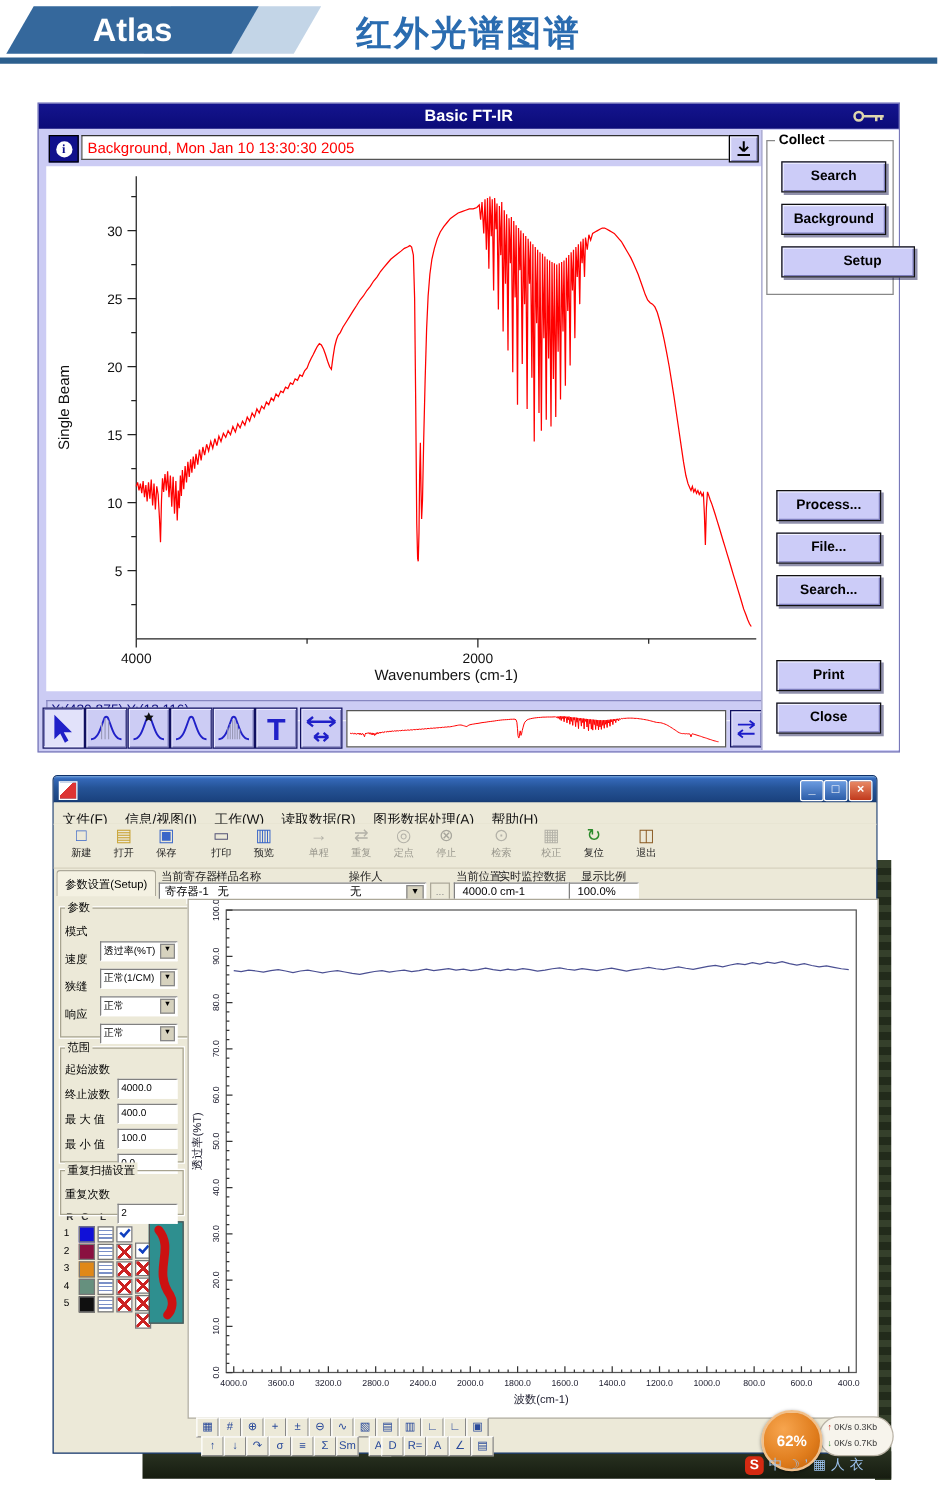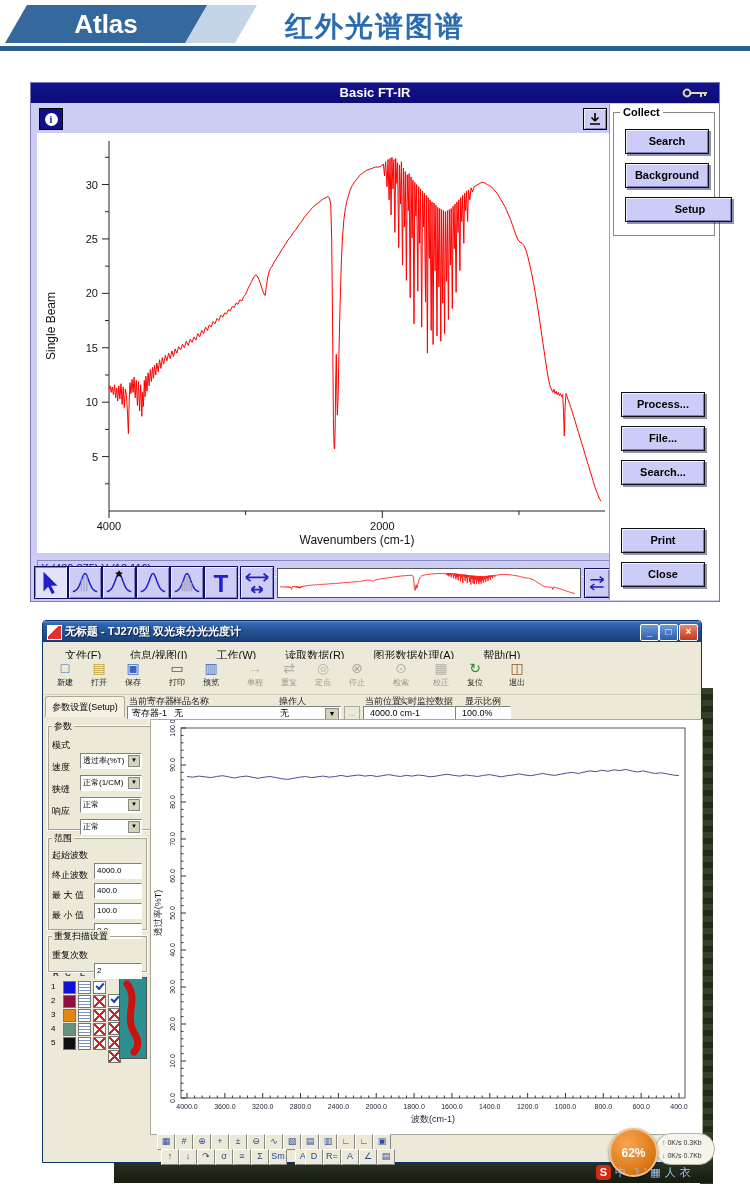--- a/index.html
+++ b/index.html
@@ -48,21 +48,21 @@
   #w2-titlebar{left:0;top:0;width:100%;height:21px;border-radius:3px 3px 0 0;
       background:linear-gradient(180deg,#5a94dd 0%,#3468b8 10%,#255396 45%,#1b4380 90%,#16386c 100%);}
   #w2-appicon{left:4px;top:4px;width:13px;height:13px;background:linear-gradient(135deg,#fff 40%,#d33 40%);border:1px solid #fff;}
   #w2-title{left:22px;top:0;height:21px;line-height:21px;color:#fff;font-size:11px;font-weight:bold;text-shadow:1px 1px 1px #123;}
   .w2-winbtn{position:absolute;top:3px;width:17px;height:15px;border:1px solid #fff;border-radius:2px;color:#fff;
       font-size:10px;font-weight:bold;text-align:center;line-height:14px;}
   .w2-winbtn.b1{right:42px;background:linear-gradient(180deg,#6b9be0,#2c5da8);}
   .w2-winbtn.b2{right:23px;background:linear-gradient(180deg,#6b9be0,#2c5da8);}
   .w2-winbtn.b3{right:3px;background:linear-gradient(180deg,#e88a66,#c13a1d);}
   #w2-menubar{left:0;top:21px;width:100%;height:17px;background:#ece9d8;border-bottom:1px solid #d6d2be;font-size:11px;}
-  .w2-menu{display:inline-block;padding:6px 7px;color:#111;margin-left:15px;}
+  .w2-menu{display:inline-block;padding:6px 7px;color:#111;}
   #w2-toolbar{left:0;top:38px;width:100%;height:35px;background:#ece9d8;border-bottom:1px solid #d6d2be;}
   .w2-tbtn{position:absolute;top:1px;width:32px;height:32px;text-align:center;}
   .w2-tbtn .tico{display:block;height:17px;font-size:14px;line-height:17px;}
   .w2-tbtn .tlabel{display:block;font-size:9px;line-height:11px;color:#222;transform:scale(.9);}
   .w2-tbtn.off{opacity:.42;filter:grayscale(1);}
   #w2-subhdr{left:0;top:73px;width:100%;height:25px;}
   #w2-tab{left:2px;top:2px;width:78px;height:20px;background:#f4f1e2;border:1px solid #aca899;border-bottom:none;
           border-radius:3px 3px 0 0;font-size:9px;line-height:20px;text-align:center;}
   .fld-label{position:absolute;top:1px;font-size:9px;color:#222;white-space:nowrap;}
   .sunken{background:#fff;border:1px solid;border-color:#808080 #fff #fff #808080;font-size:9px;line-height:13px;}
@@ -131,20 +131,23 @@
     <span class="abs" id="w1-key">
       <svg width="28" height="14" viewBox="0 0 28 14">
           <circle cx="6" cy="7" r="3.4" fill="none" stroke="#ded6ae" stroke-width="2"></circle>
           <path d="M10,7 H26 M20,7 v4 M24,7 v3" stroke="#ded6ae" stroke-width="2" fill="none"></path>
         </svg>
     </span>
   </div>
   <div class="abs" id="w1-info">
       <span class="i-circle">i</span>
     </div>
+  <div class="abs" id="w1-combo">
+    <span>Background, Mon Jan 10 13:30:30 2005</span>
+  </div>
   <div class="abs" id="w1-drop">
     <svg width="14" height="16" viewBox="0 0 14 16">
         <path d="M7,2 V10 M7,10 l-3.5,-3.5 M7,10 l3.5,-3.5 M2,13 H12" stroke="#000" stroke-width="1.6" fill="none"></path>
       </svg>
   </div>
 
   <div class="abs" id="ftir-wrap">
     <svg id="ftir-svg" width="574" height="420" viewBox="0 0 574 420">
       <line x1="72" y1="8" x2="72" y2="378" stroke="#222" stroke-width="1"></line>
       <line x1="72" y1="378" x2="568" y2="378" stroke="#222" stroke-width="1"></line>
@@ -248,21 +251,20 @@
       <div class="btn95" style="top: 458px;">Close</div>
     </div>
 </div>
 
 <div class="abs" id="desk-right"></div>
 <div class="abs" id="desk-bottom"></div>
 
 <div class="abs" id="win2">
   <div class="abs" id="w2-titlebar">
     <div class="abs" id="w2-appicon"></div>
-    <div class="abs" id="w2-title">无标题 - TJ270型 双光束分光光度计</div>
     <div class="w2-winbtn b1">_</div>
     <div class="w2-winbtn b2">□</div>
     <div class="w2-winbtn b3">×</div>
   </div>
   <div class="abs" id="w2-menubar"><span class="w2-menu">文件(F)</span><span class="w2-menu">信息/视图(I)</span><span class="w2-menu">工作(W)</span><span class="w2-menu">读取数据(R)</span><span class="w2-menu">图形数据处理(A)</span><span class="w2-menu">帮助(H)</span></div>
   <div class="abs" id="w2-toolbar">
       <div class="w2-tbtn" style="left: 6px;">
         <span class="tico" style="color: rgb(58, 102, 200);">□</span>
         <span class="tlabel">新建</span>
       </div>

